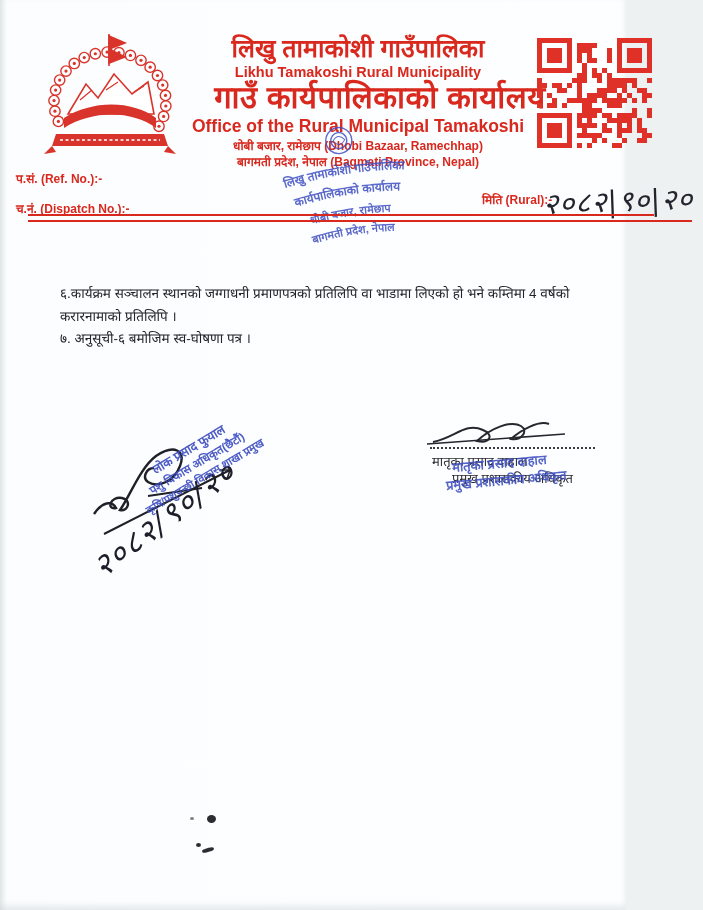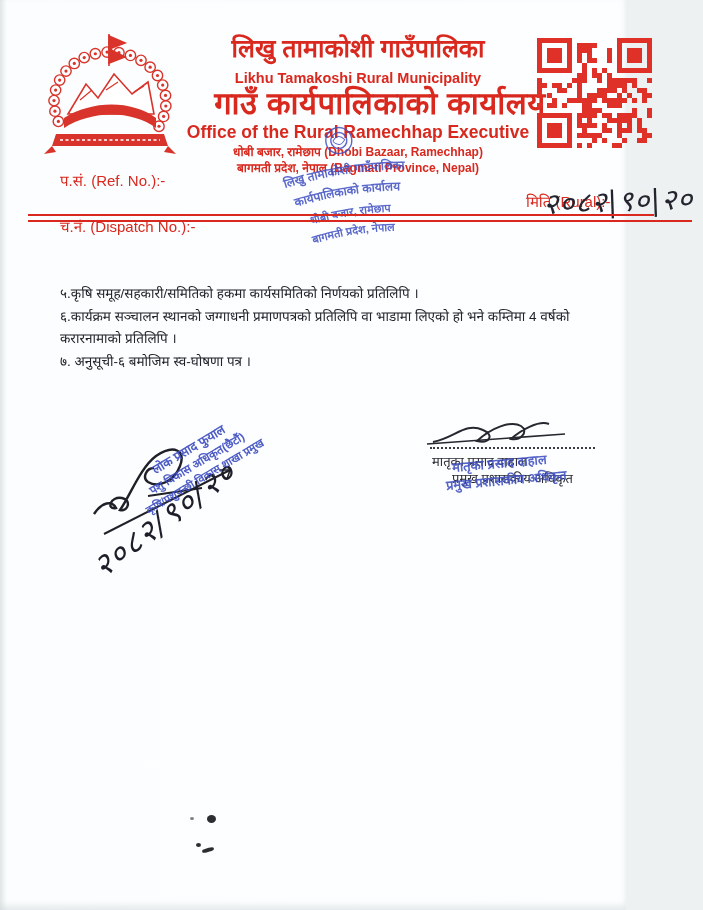--- a/index.html
+++ b/index.html
@@ -10,25 +10,25 @@
   }
   .page{
     position:relative;width:626px;height:910px;
     background:linear-gradient(90deg,#e9edee 0px,#fbfdfe 7px,#fcfeff 100%);
     box-shadow:inset 0 -4px 6px rgba(160,170,175,.25);
   }
   .hdr-center{
     position:absolute;left:168px;top:34px;width:380px;text-align:center;line-height:1.12;
   }
   .hdr-np1{font-size:25px;font-weight:bold;color:#d9281e;}
-  .hdr-en1{font-size:14.5px;font-weight:bold;color:#d9281e;margin-top:8px;}
+  .hdr-en1{font-size:14.5px;font-weight:bold;color:#d9281e;margin-top:2px;}
   .hdr-np2{font-size:31px;font-weight:bold;color:#d9281e;margin-top:1px;letter-spacing:.5px;padding-left:44px;}
   .hdr-en2{font-size:17.5px;font-weight:bold;color:#d9281e;margin-top:1px;}
   .hdr-ad{font-size:12px;font-weight:bold;color:#d9281e;margin-top:3px;}
-  .meta-label{position:absolute;font-size:15px;font-weight:normal;color:#d9281e;margin-left:44px;}
+  .meta-label{position:absolute;font-size:12px;font-weight:bold;color:#d9281e;}
   .redline{position:absolute;left:28px;width:626px;height:2.4px;background:#d9281e;}
   .date-hand{
     position:absolute;left:543px;top:180px;width:170px;
     font-family:"DejaVu Serif","Liberation Serif",serif;
     font-style:italic;font-size:29px;color:#23242e;transform:rotate(-2deg);
     letter-spacing:1px;white-space:nowrap;
   }
   .body-text{
     position:absolute;left:60px;top:283px;width:600px;
     font-size:13.5px;color:#23242b;line-height:22.5px;white-space:nowrap;
@@ -118,21 +118,21 @@
       <path d="M16,104 L124,104 L128,116 L12,116 Z" fill="#d9342b" stroke="none"></path>
       <path d="M12,116 L4,124 L16,122 Z M128,116 L136,124 L124,122 Z" fill="#d9342b" stroke="none"></path>
       <path d="M20,110 L120,110" stroke="#ffffff" stroke-width="1.4" stroke-dasharray="3,2.5"></path>
     </g>
   </svg>
 
   <div class="hdr-center">
     <div class="hdr-np1">लिखु तामाकोशी गाउँपालिका</div>
     <div class="hdr-en1">Likhu Tamakoshi Rural Municipality</div>
     <div class="hdr-np2">गाउँ कार्यपालिकाको कार्यालय</div>
-    <div class="hdr-en2">Office of the Rural Ramechhap Executive</div>
+    <div class="hdr-en2">Office of the Rural Municipal Tamakoshi</div>
     <div class="hdr-ad">धोबी बजार, रामेछाप (Dhobi Bazaar, Ramechhap)</div>
     <div class="hdr-ad">बागमती प्रदेश, नेपाल (Bagmati Province, Nepal)</div>
   </div>
 
   <svg style="position:absolute;left:537px;top:38px" width="122" height="114" viewBox="0 0 122 114">
     <g id="qrmods" fill="#e03128">
         <rect x="0" y="0" width="35" height="5"></rect>
         <rect x="0" y="30" width="35" height="5"></rect>
         <rect x="0" y="0" width="5" height="35"></rect>
         <rect x="30" y="0" width="5" height="35"></rect>
@@ -320,29 +320,28 @@
     </text>
     <text font-size="11" font-weight="bold" fill="#3f4fc2">
       <textPath href="#arc3" startOffset="50%" text-anchor="middle">धोबी बजार, रामेछाप</textPath>
     </text>
     <text font-size="11" font-weight="bold" fill="#3f4fc2">
       <textPath href="#arc4" startOffset="50%" text-anchor="middle">बागमती प्रदेश, नेपाल</textPath>
     </text>
   </svg>
 
   <div class="meta-label" style="left:16px;top:170px">प.सं. (Ref. No.):-</div>
-  <div class="meta-label" style="left:16px;top:216px">च.नं. (Dispatch No.):-</div>
+  <div class="meta-label" style="left:16px;top:200px">च.नं. (Dispatch No.):-</div>
   <div class="meta-label" style="left:482px;top:191px">मिति (Rural):-</div>
   <div class="date-hand">२०८२|९०|२०</div>
 
   <div class="redline" style="top:214px"></div>
   <div class="redline" style="top:220px;width:664px"></div>
 
   <div class="body-text">
-    <div>५.कृषि समूह/सहकारी/समितिको हकमा कार्यसमितिको निर्णयको प्रतिलिपि ।</div>
     <div>६.कार्यक्रम सञ्चालन स्थानको जग्गाधनी प्रमाणपत्रको प्रतिलिपि वा भाडामा लिएको हो भने कम्तिमा 4 वर्षको</div>
     <div>करारनामाको प्रतिलिपि ।</div>
     <div>७. अनुसूची-६ बमोजिम स्व-घोषणा पत्र ।</div>
   </div>
 
   <svg style="position:absolute;left:425px;top:408px" width="190" height="45" viewBox="0 0 190 45">
     <g fill="none" stroke="#26272f" stroke-width="2">
       <path d="M8,34 C30,30 40,14 58,22 C70,27 64,36 52,33 C66,20 86,12 96,18 C104,23 96,33 86,31 C96,22 114,12 124,16"></path>
       <path d="M2,36 L140,26" stroke-width="1.6"></path>
     </g>

